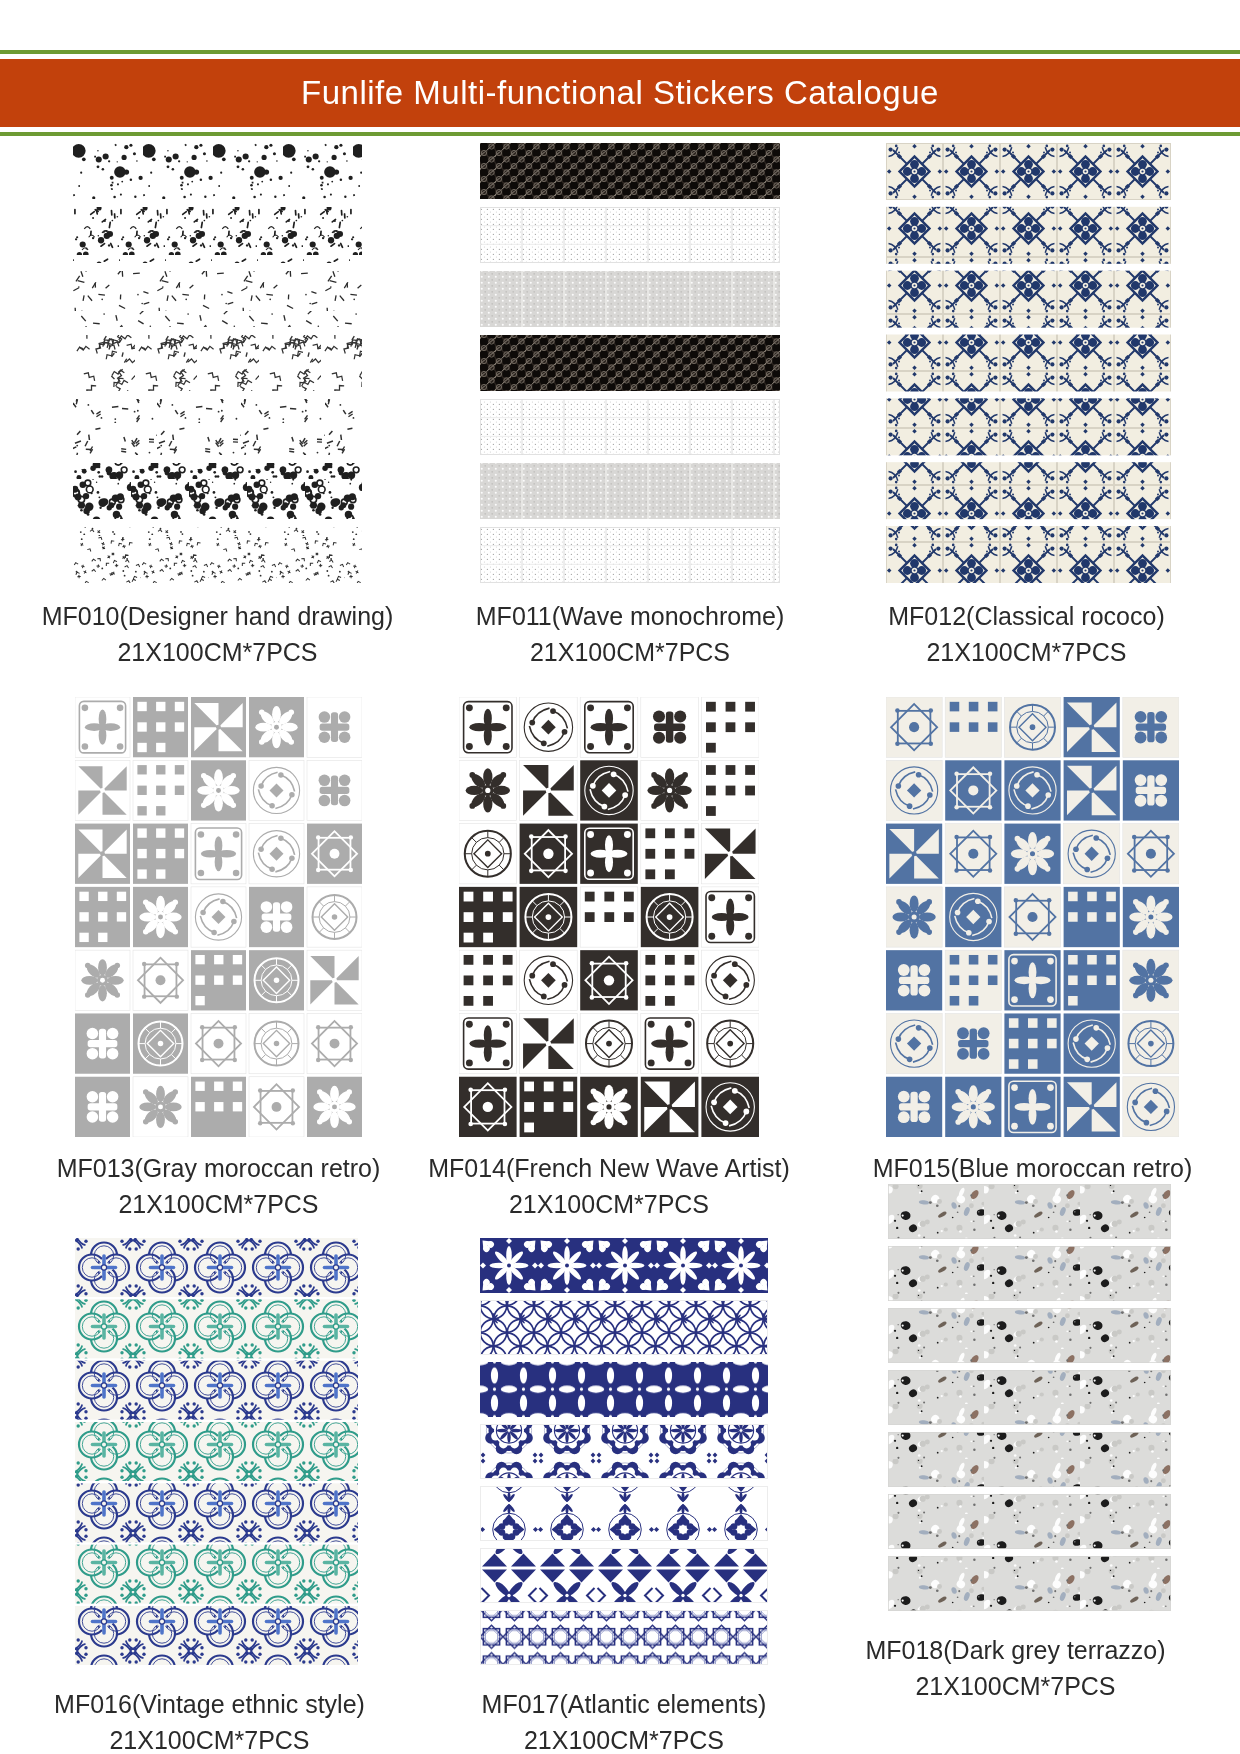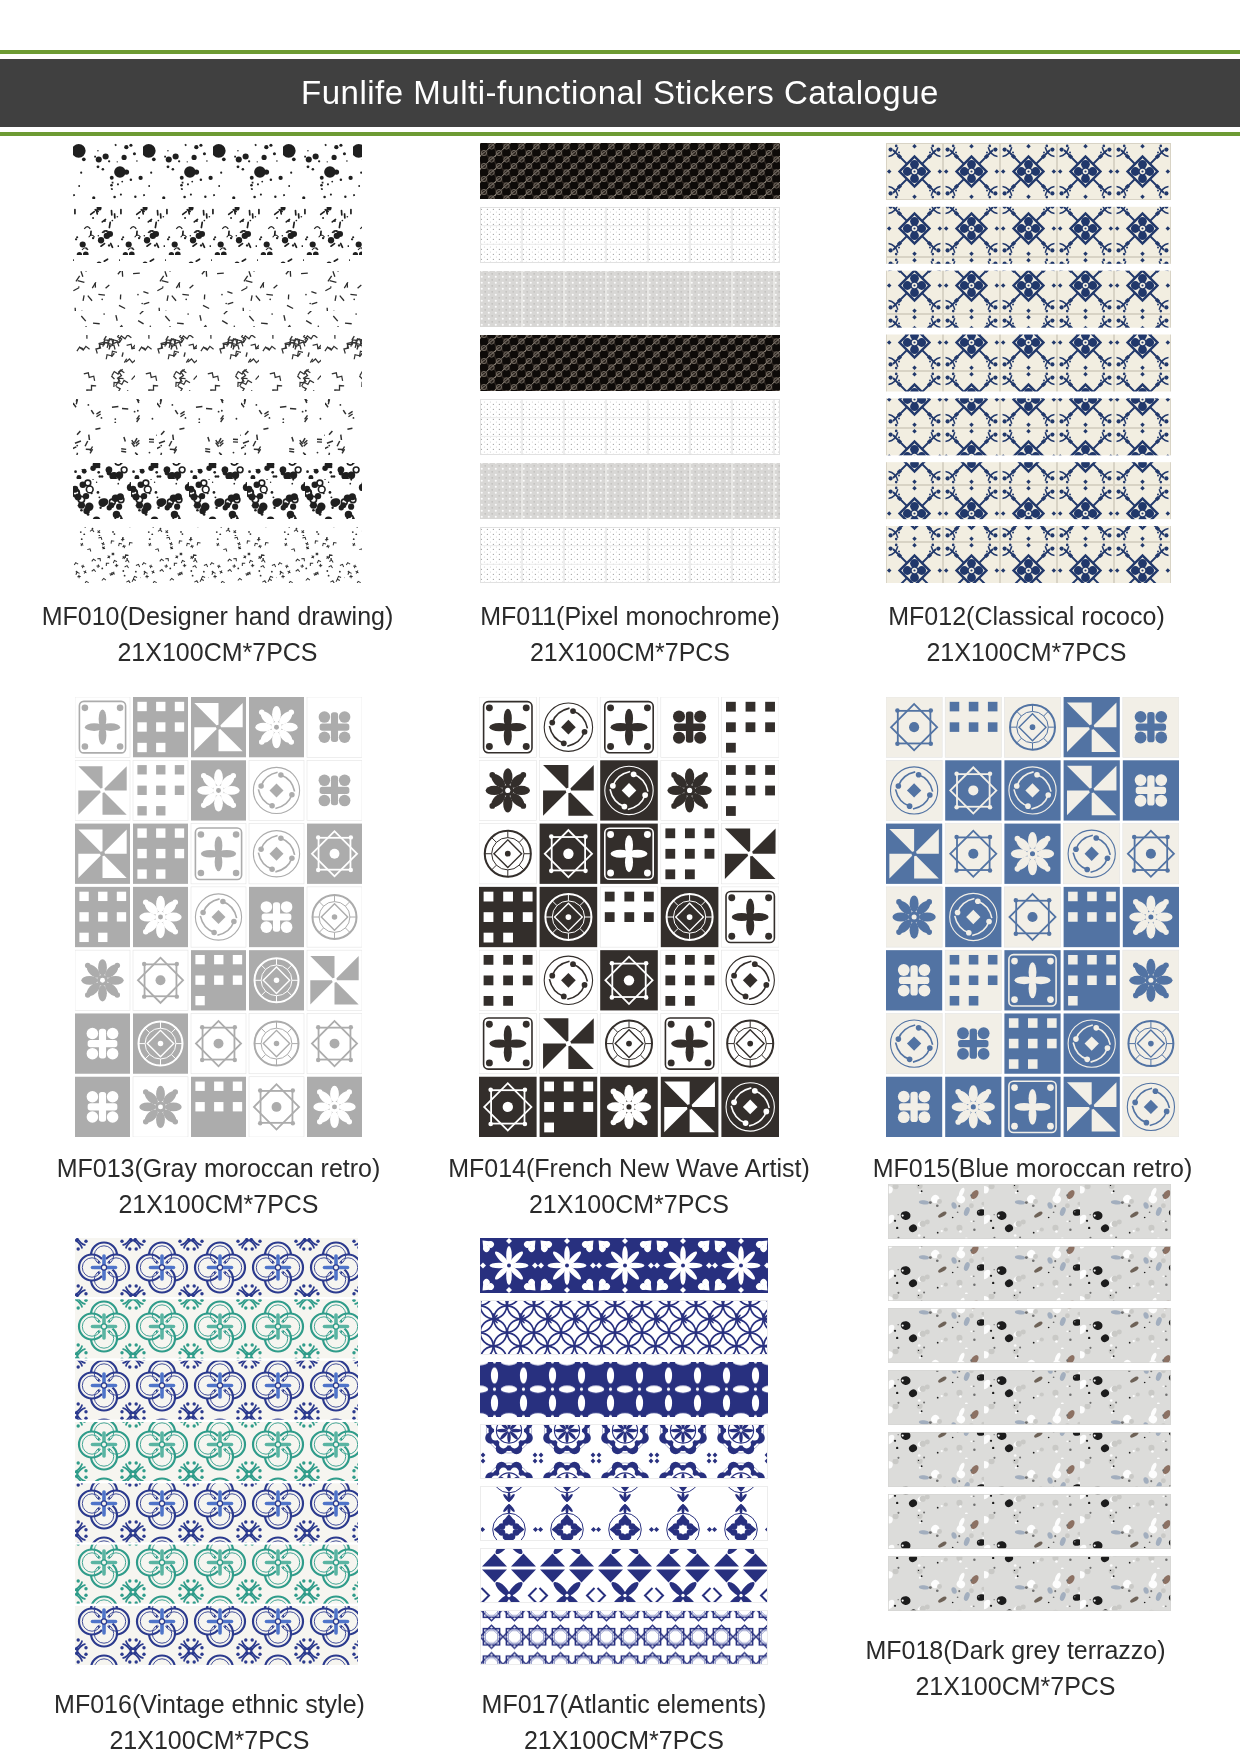--- a/index.html
+++ b/index.html
@@ -14,21 +14,21 @@
   .art{position:absolute;left:0;top:0;width:100%;height:100%;}
   .art svg{display:block;}
   .cap{position:absolute;left:50%;transform:translateX(-50%);width:480px;
        text-align:center;color:#2a2a2a;font-size:25px;line-height:36px;white-space:nowrap;}
 </style>
 </head>
 <body>
 
 <div class="page">
   <div class="top-rule" style="background: rgb(109, 155, 51);"></div>
-  <div class="banner" style="background: #404040;">
+  <div class="banner" style="background: #c2410c;">
     <h1>Funlife Multi-functional Stickers Catalogue</h1>
   </div>
   <div class="bottom-rule" style="background: rgb(109, 155, 51);"></div>
 
   <div>
 
     <figure class="card" style="left:73px;top:143px;width:289px;height:440px">
       <div class="art" id="art-0">
           <svg xmlns="http://www.w3.org/2000/svg" width="289" height="440" viewBox="0 0 289 440">
             <defs>
@@ -423,21 +423,21 @@
             <path d="M84,384 V440" stroke="#dcdcdc" stroke-width="1"></path>
             <path d="M126,384 V440" stroke="#dcdcdc" stroke-width="1"></path>
             <path d="M168,384 V440" stroke="#dcdcdc" stroke-width="1"></path>
             <path d="M210,384 V440" stroke="#dcdcdc" stroke-width="1"></path>
             <path d="M252,384 V440" stroke="#dcdcdc" stroke-width="1"></path>
             <path d="M294,384 V440" stroke="#dcdcdc" stroke-width="1"></path>
             <path d="M0,402.67 H300 M0,421.33 H300" stroke="#ececec" stroke-width="1"></path>
           </svg>
         </div>
       <figcaption class="cap" style="top:455px">
-        <div>MF011(Pixel monochrome)</div>
+        <div>MF011(Wave monochrome)</div>
         <div>21X100CM*7PCS</div>
       </figcaption>
     </figure>
 
     <figure class="card" style="left:886px;top:143px;width:281px;height:440px">
       <div class="art" id="art-2">
           <svg xmlns="http://www.w3.org/2000/svg" width="285" height="440" viewBox="0 0 285 440">
             <defs>
               <pattern id="g2t" width="57" height="57" patternUnits="userSpaceOnUse">
                 <rect x="0.5" y="0.5" width="56" height="56" fill="#f2eee1" stroke="#d8d3c5" stroke-width="1"></rect>
@@ -927,21 +927,21 @@
               <circle cx="42.28" cy="15.37" r="2.75" fill="#ffffff"></circle>
             </g>
           </svg>
         </div>
       <figcaption class="cap" style="top:453px">
         <div>MF013(Gray moroccan retro)</div>
         <div>21X100CM*7PCS</div>
       </figcaption>
     </figure>
 
-    <figure class="card" style="left:479px;top:697px;width:300px;height:440px">
+    <figure class="card" style="left:459px;top:697px;width:300px;height:440px">
       <div class="art" id="art-4">
           <svg xmlns="http://www.w3.org/2000/svg" width="300" height="440" viewBox="0 0 300 440">
             <g transform="translate(0,0)">
               <rect width="57.6" height="60.29" fill="#ffffff" stroke="#e3e3e3" stroke-width="0.6"></rect>
               <rect x="4.61" y="4.61" width="48.38" height="51.07" rx="4.61" stroke="#332e2b" stroke-width="1.6" fill="none"></rect>
               <circle cx="10.37" cy="10.85" r="3.46" fill="#332e2b"></circle>
               <circle cx="47.23" cy="10.85" r="3.46" fill="#332e2b"></circle>
               <circle cx="10.37" cy="49.44" r="3.46" fill="#332e2b"></circle>
               <circle cx="47.23" cy="49.44" r="3.46" fill="#332e2b"></circle>
               <ellipse cx="28.8" cy="21.51" rx="4.03" ry="9.79" fill="#332e2b" transform="rotate(0 28.8 30.15)"></ellipse>

